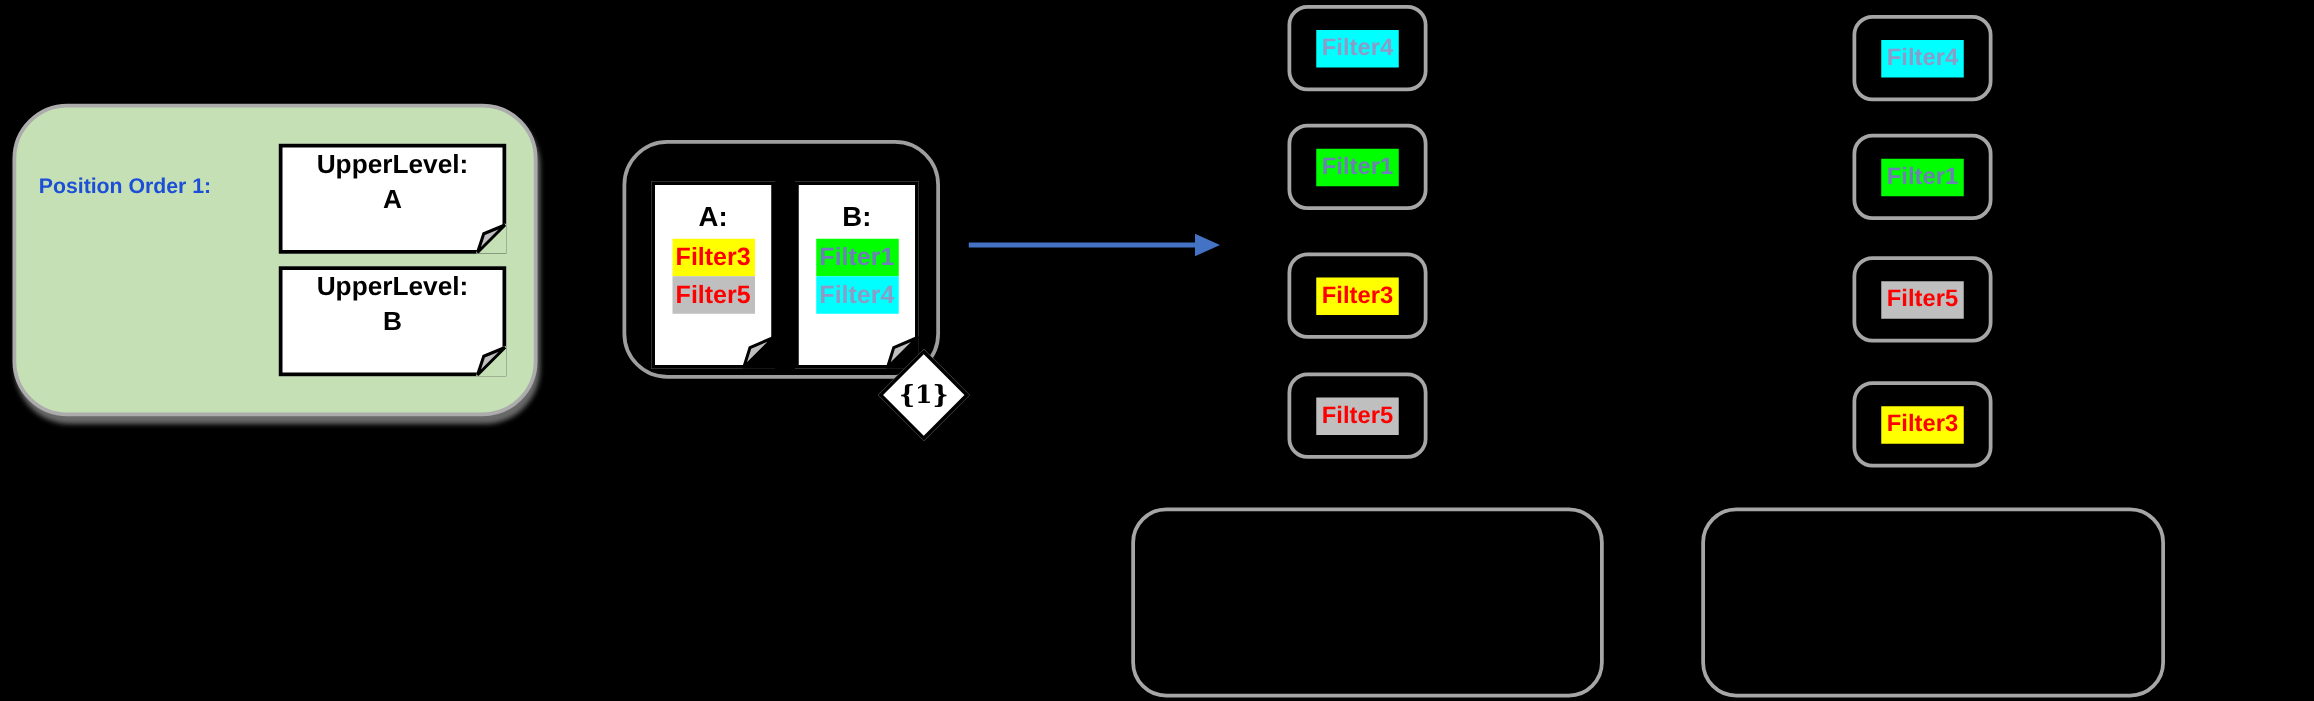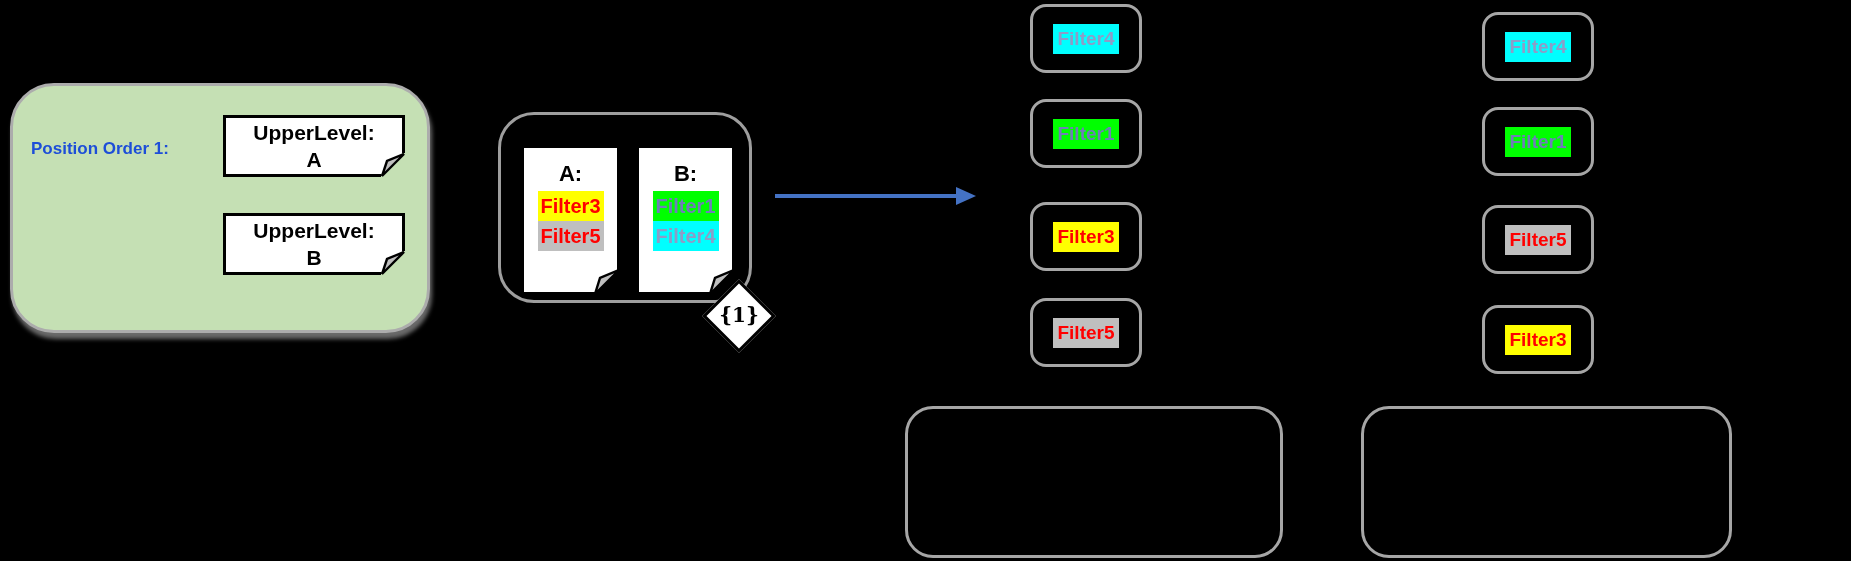--- a/index.html
+++ b/index.html
@@ -27,21 +27,21 @@
   .legend-label.row1 { top:53px; }
   .legend-label.row2 { top:158px; }
 
   
   .note {
     position:absolute;
     background:#FFFFFF;
     border:3px solid #000000;
     display:flex; flex-direction:column; align-items:center;
   }
-  .legend-note { left:210px; width:182px; height:62px; justify-content:flex-end; }
+  .legend-note { left:210px; width:182px; height:88px; justify-content:flex-start; }
   .legend-note.row1 { top:29px; }
   .legend-note.row2 { top:127px; }
   .legend-note .line { font-weight:bold; font-size:21px; color:#000; line-height:1.32; text-align:center; }
 
   .fold { position:absolute; right:-3px; bottom:-3px; }
   .fold .flap { fill:#BFBFBF; stroke:#000; stroke-width:2.4; }
   .on-green .cover { fill:#C5E0B4; }
   .on-black .cover { fill:#000000; }
 
   

